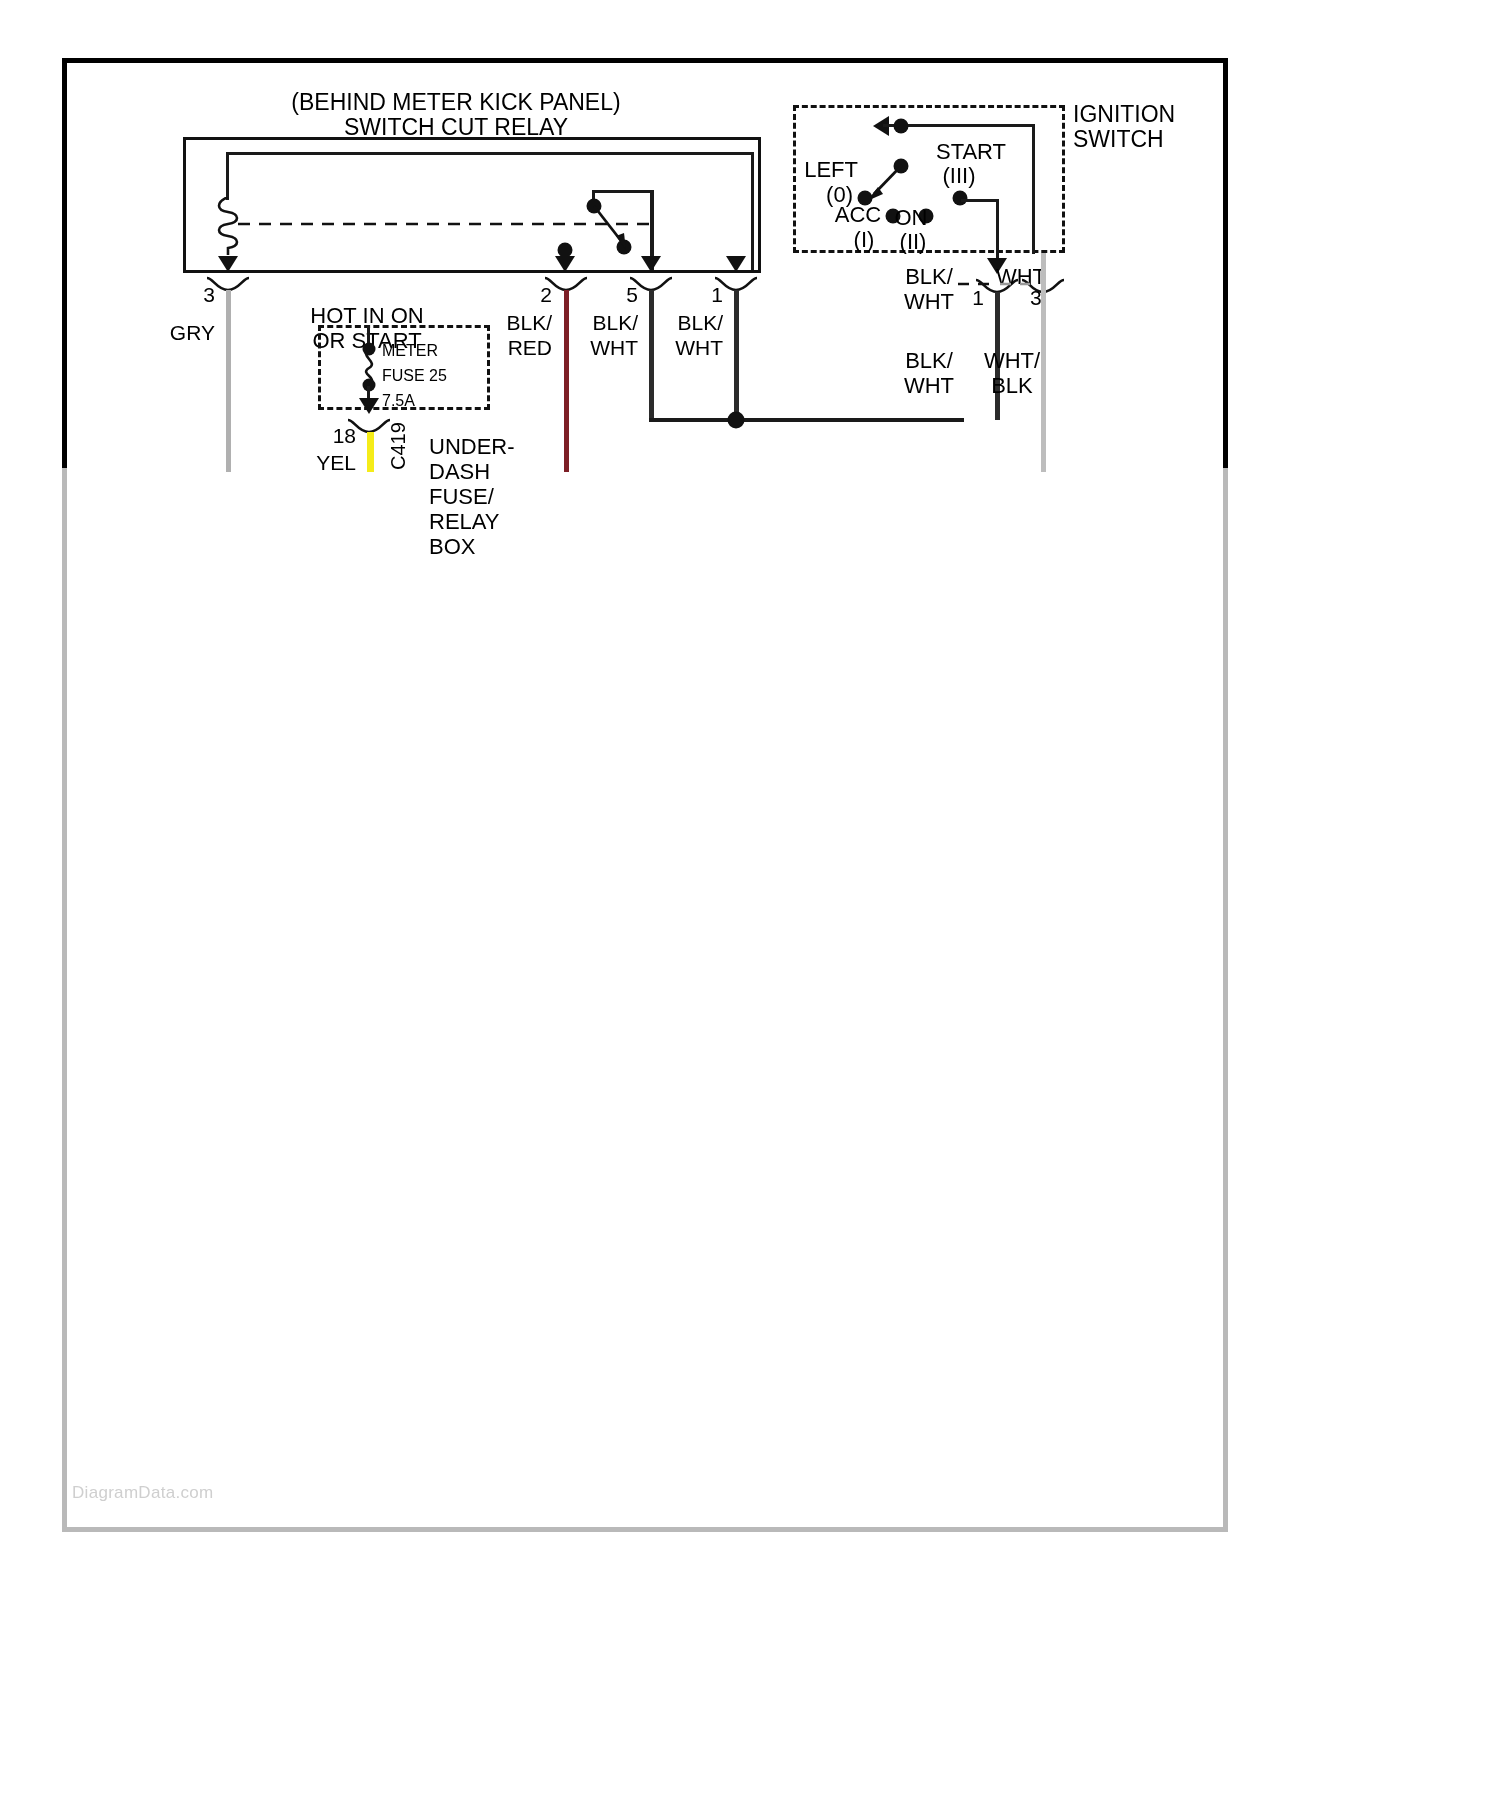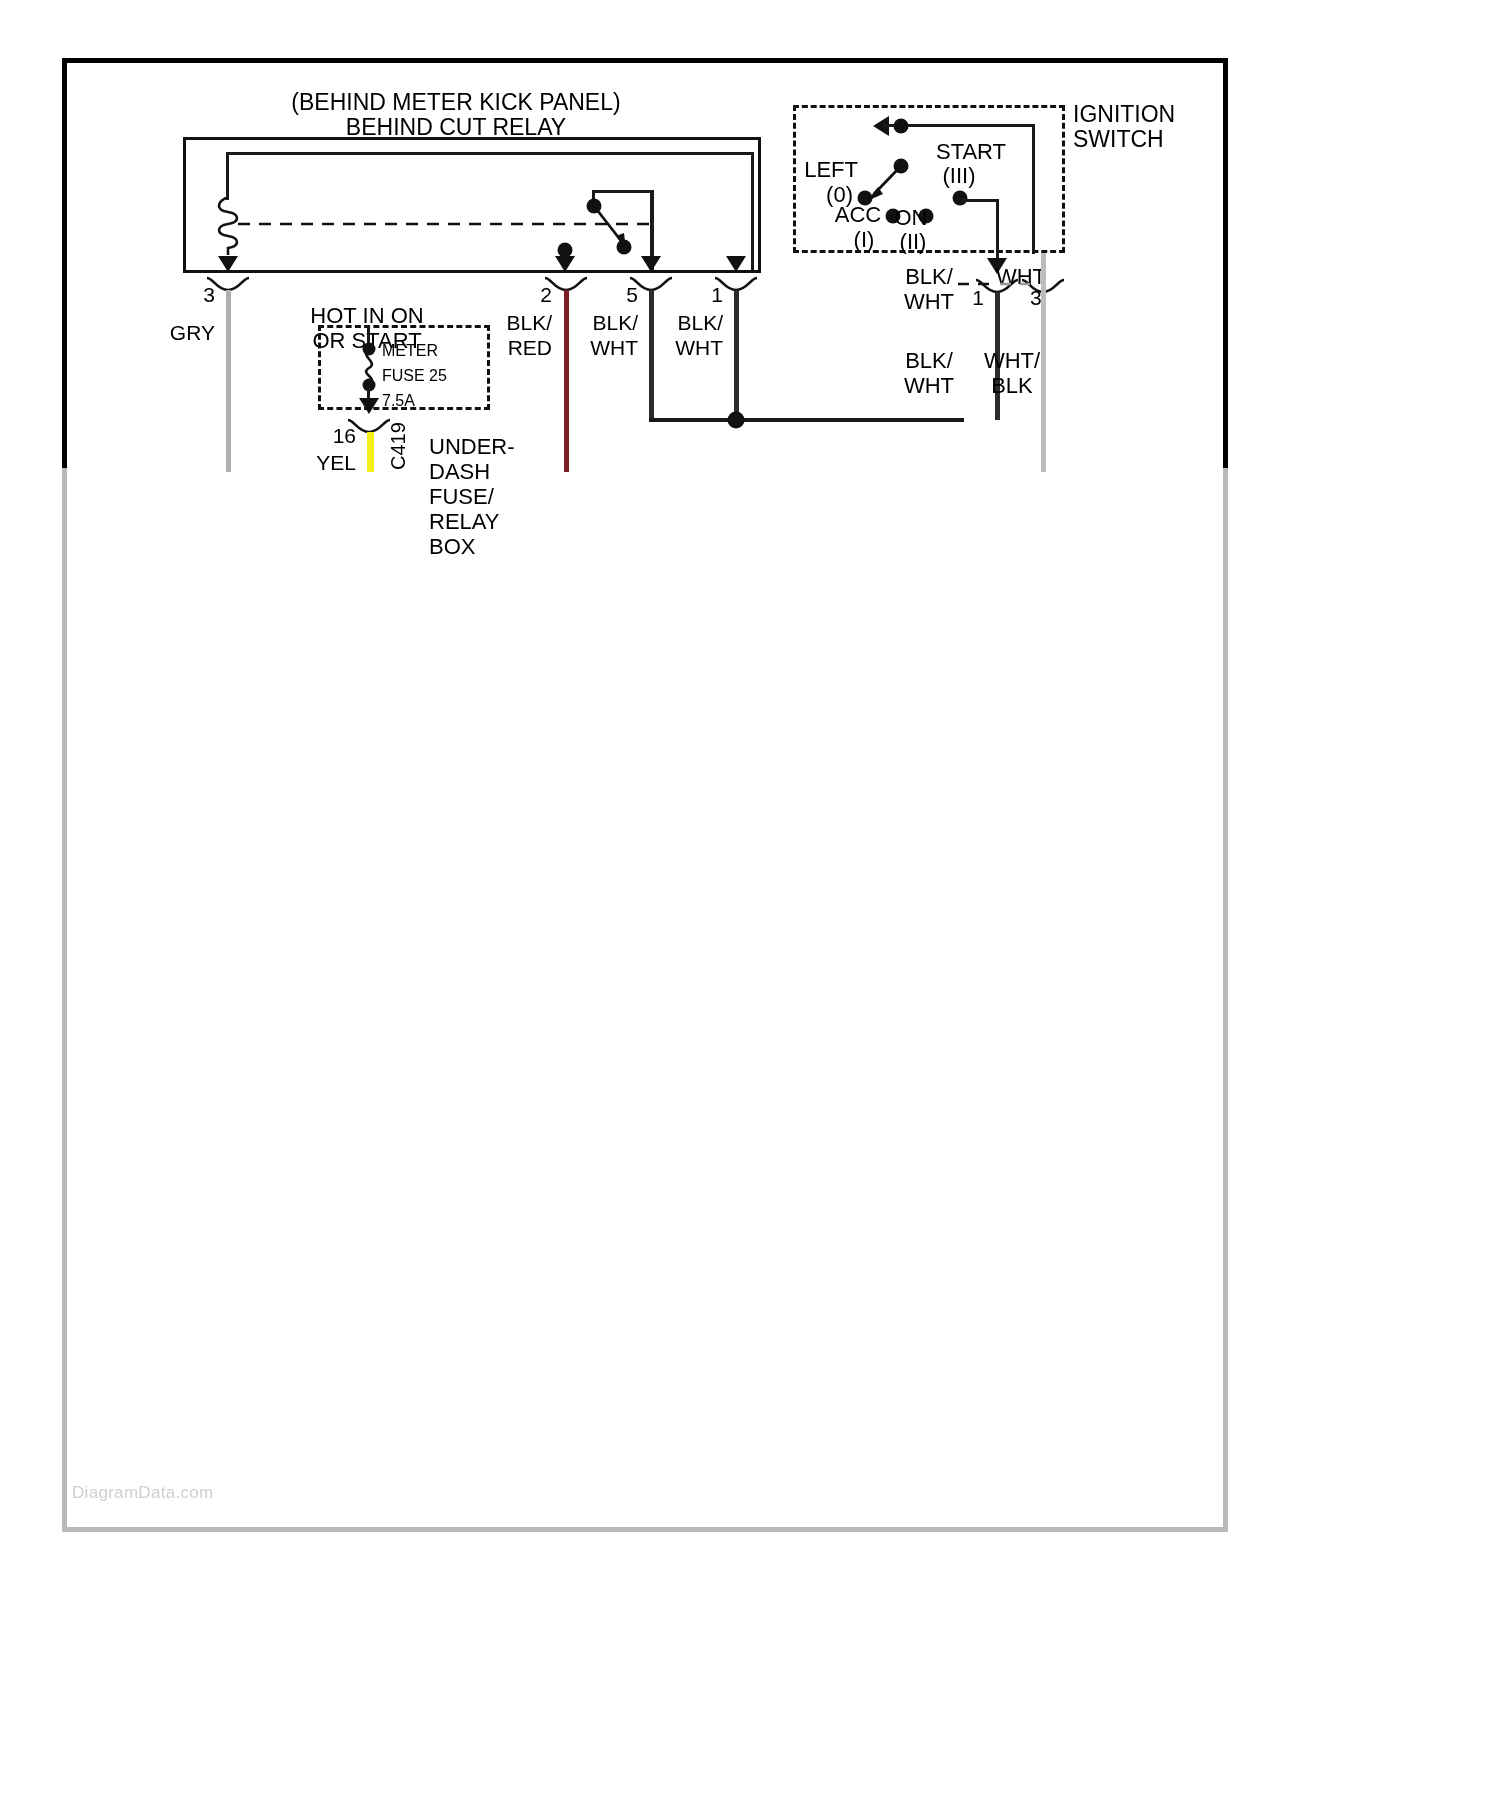--- a/index.html
+++ b/index.html
@@ -269,21 +269,21 @@
       <div class="ft" style="left:1000px;top:992px;">G101<br>(RIGHT FRONT<br>STRUT TOWER)</div>
 
     </div>
   </div>
   <div id="veil"></div>
 
   <div id="frame"></div>
   <div id="frame-fade"></div>
 
   <div class="t c" style="left:456px;top:90px;font-size:23px;">(BEHIND METER KICK PANEL)</div>
-  <div class="t c" style="left:456px;top:115px;font-size:23px;">BEHIND CUT RELAY</div>
+  <div class="t c" style="left:456px;top:115px;font-size:23px;">SWITCH CUT RELAY</div>
 
   <div class="solidbox" style="left:183px;top:137px;width:578px;height:136px;"></div>
 
   <div class="ln v" style="left:226px;top:152px;width:3px;height:48px;"></div>
   <div class="ln h" style="left:226px;top:152px;width:528px;height:3px;"></div>
   <div class="ln v" style="left:751px;top:152px;width:3px;height:118px;"></div>
 
   <svg style="position:absolute;left:214px;top:197px;" width="30" height="60" viewBox="0 0 30 60">
     <path d="M14 0 C 2 5, 2 13, 14 15 C 26 17, 26 25, 14 27 C 2 29, 2 37, 14 39 C 26 41, 26 49, 14 51 L14 58" fill="none" stroke="#111" stroke-width="2.6"></path>
   </svg>
@@ -353,21 +353,21 @@
   <div class="dot sm" style="left:369px;top:385px;"></div>
   <div class="ln v" style="left:367px;top:386px;width:3px;height:16px;"></div>
   <div class="arrow" style="left:369px;top:398px;"></div>
   <div class="t" style="left:382px;top:338px;font-size:16px;">METER
 FUSE 25
 7.5A</div>
 
   <svg class="cup" style="left:369px;top:418px;" width="42" height="18" viewBox="0 0 42 18">
     <path d="M0 2 C 6 2, 10 14, 21 14 C 32 14, 36 2, 42 2" fill="none" stroke="#111" stroke-width="2.6"></path>
   </svg>
-  <div class="t r" style="left:356px;top:423px;">16</div>
+  <div class="t r" style="left:356px;top:423px;">18</div>
   <div class="t r" style="left:356px;top:450px;">YEL</div>
   <div class="wire w-yel" style="left:367px;top:432px;width:7px;height:40px;"></div>
   <div class="t vert" style="left:386px;top:470px;font-size:20px;">C419</div>
   <div class="t" style="left:429px;top:434px;font-size:22px;">UNDER-
 DASH
 FUSE/
 RELAY
 BOX</div>
 
   <div class="dashbox" style="left:793px;top:105px;width:272px;height:148px;"></div>

